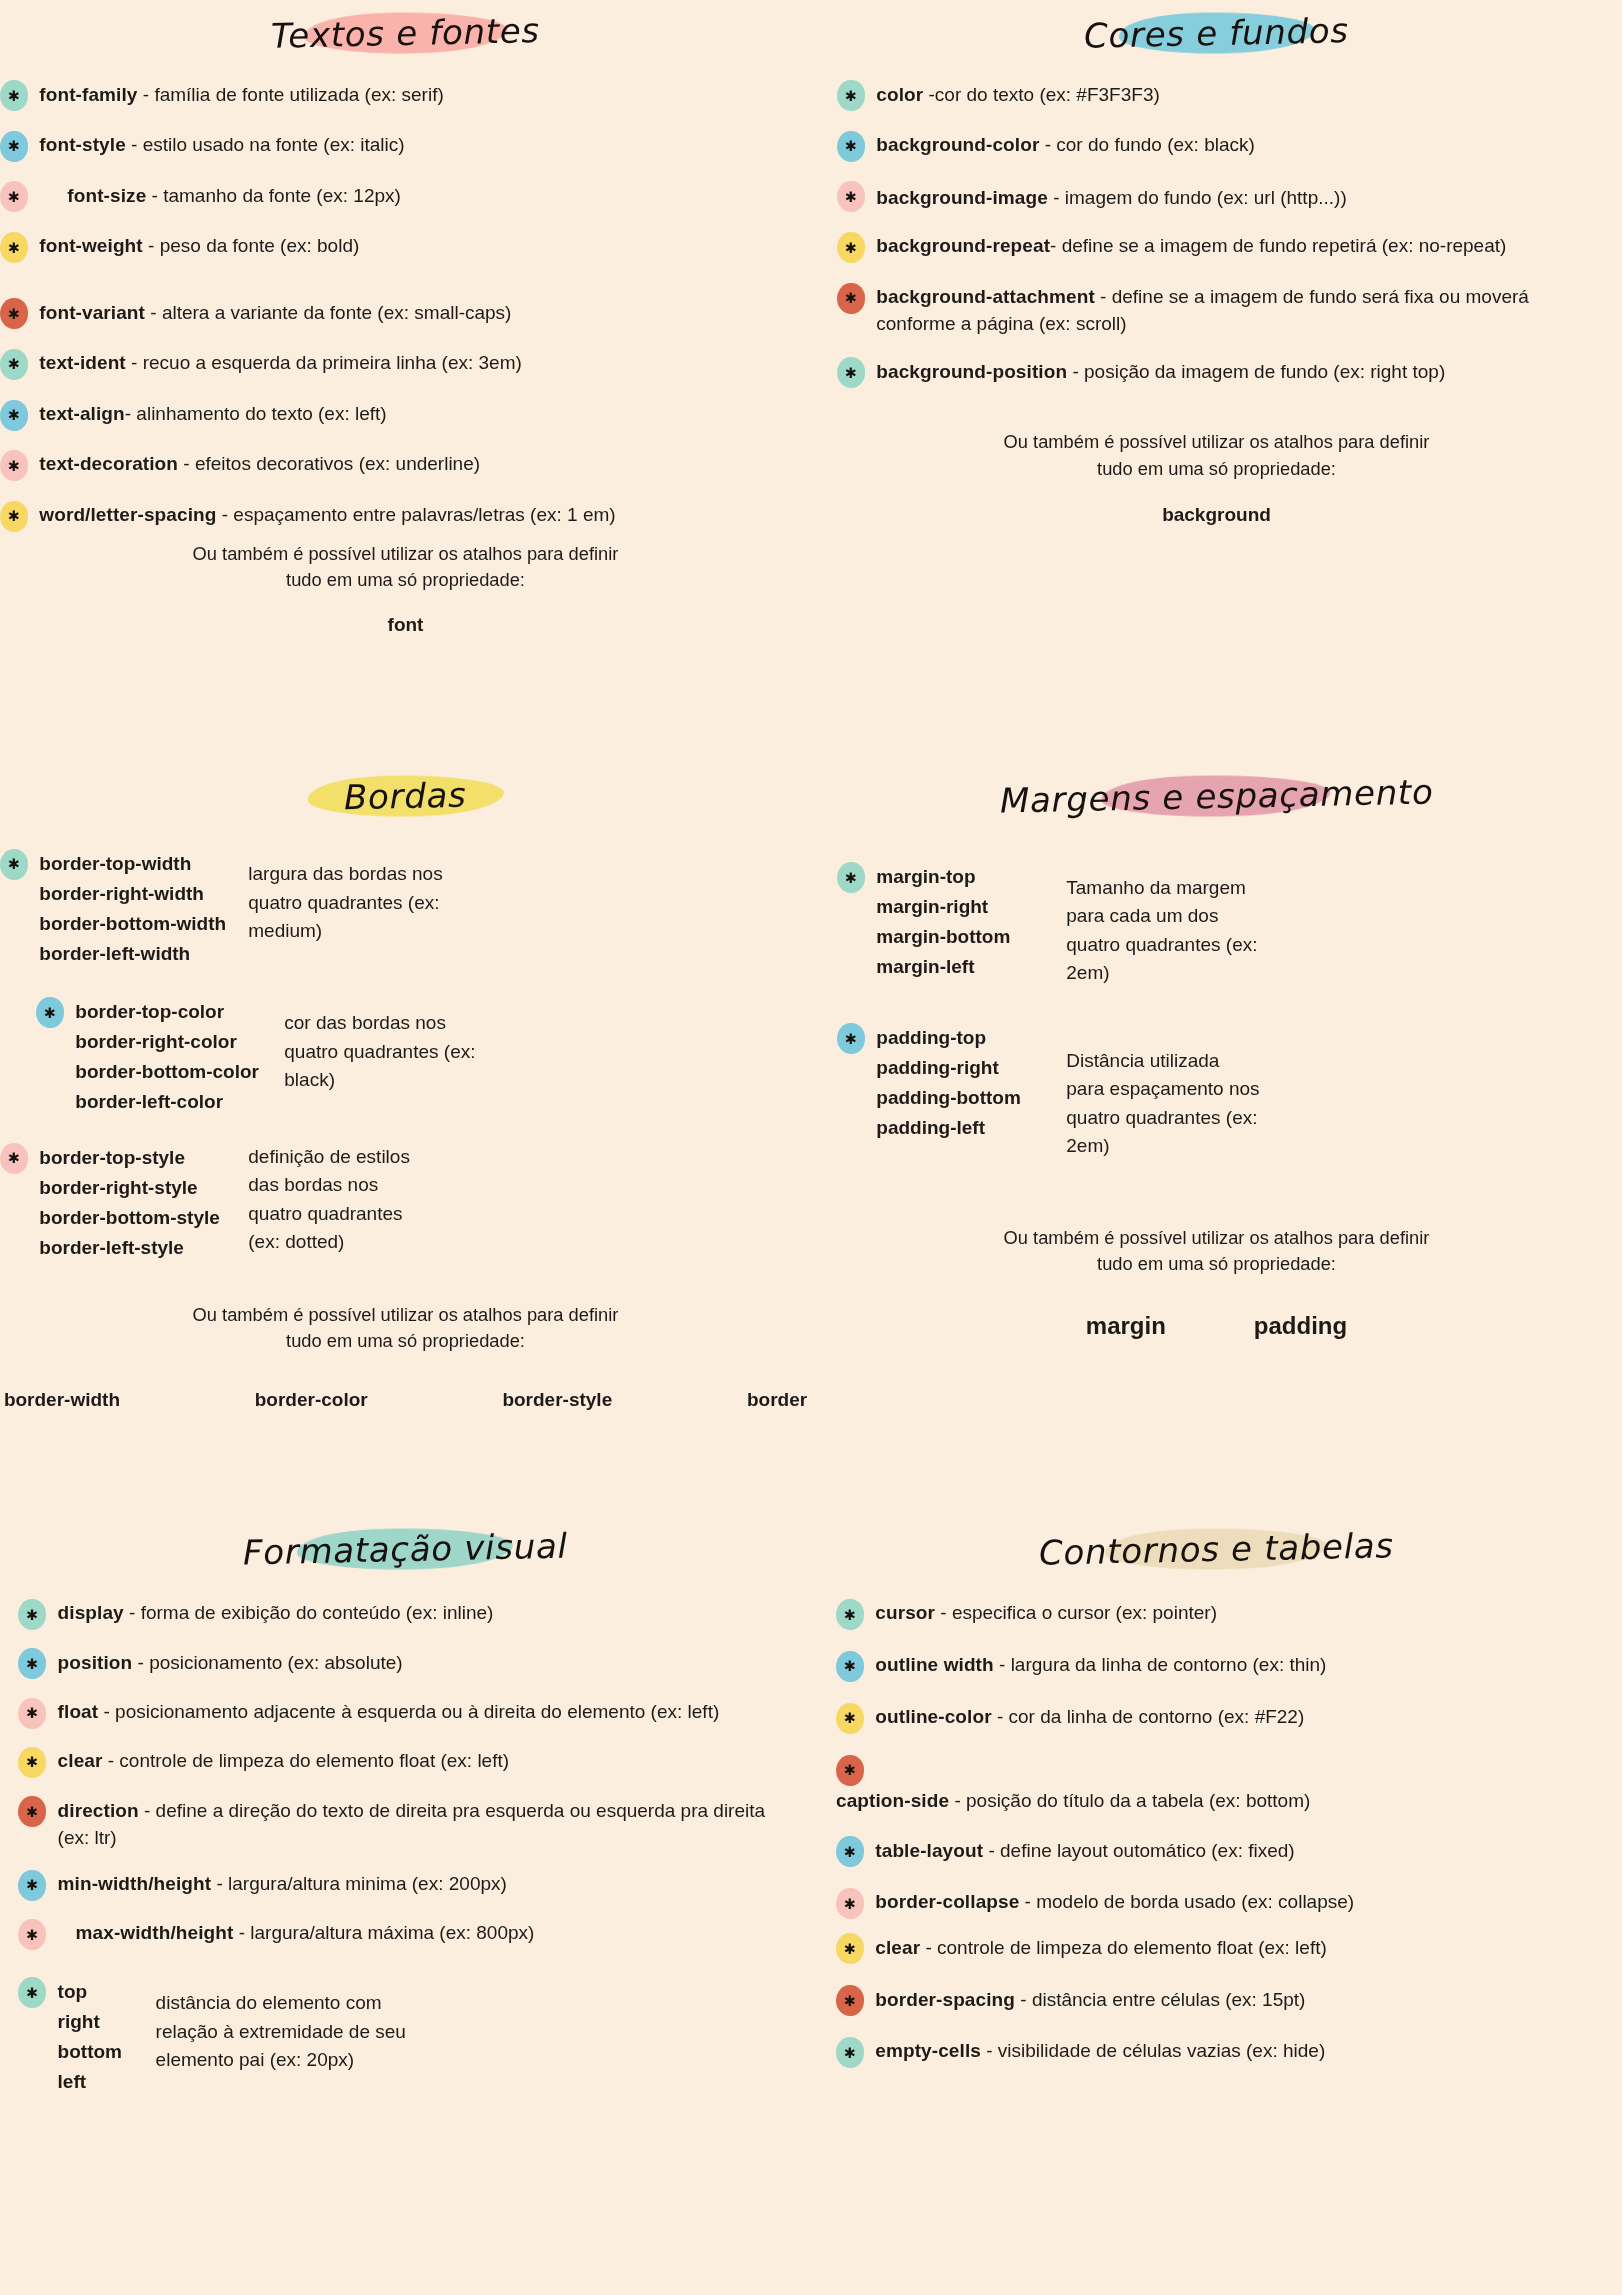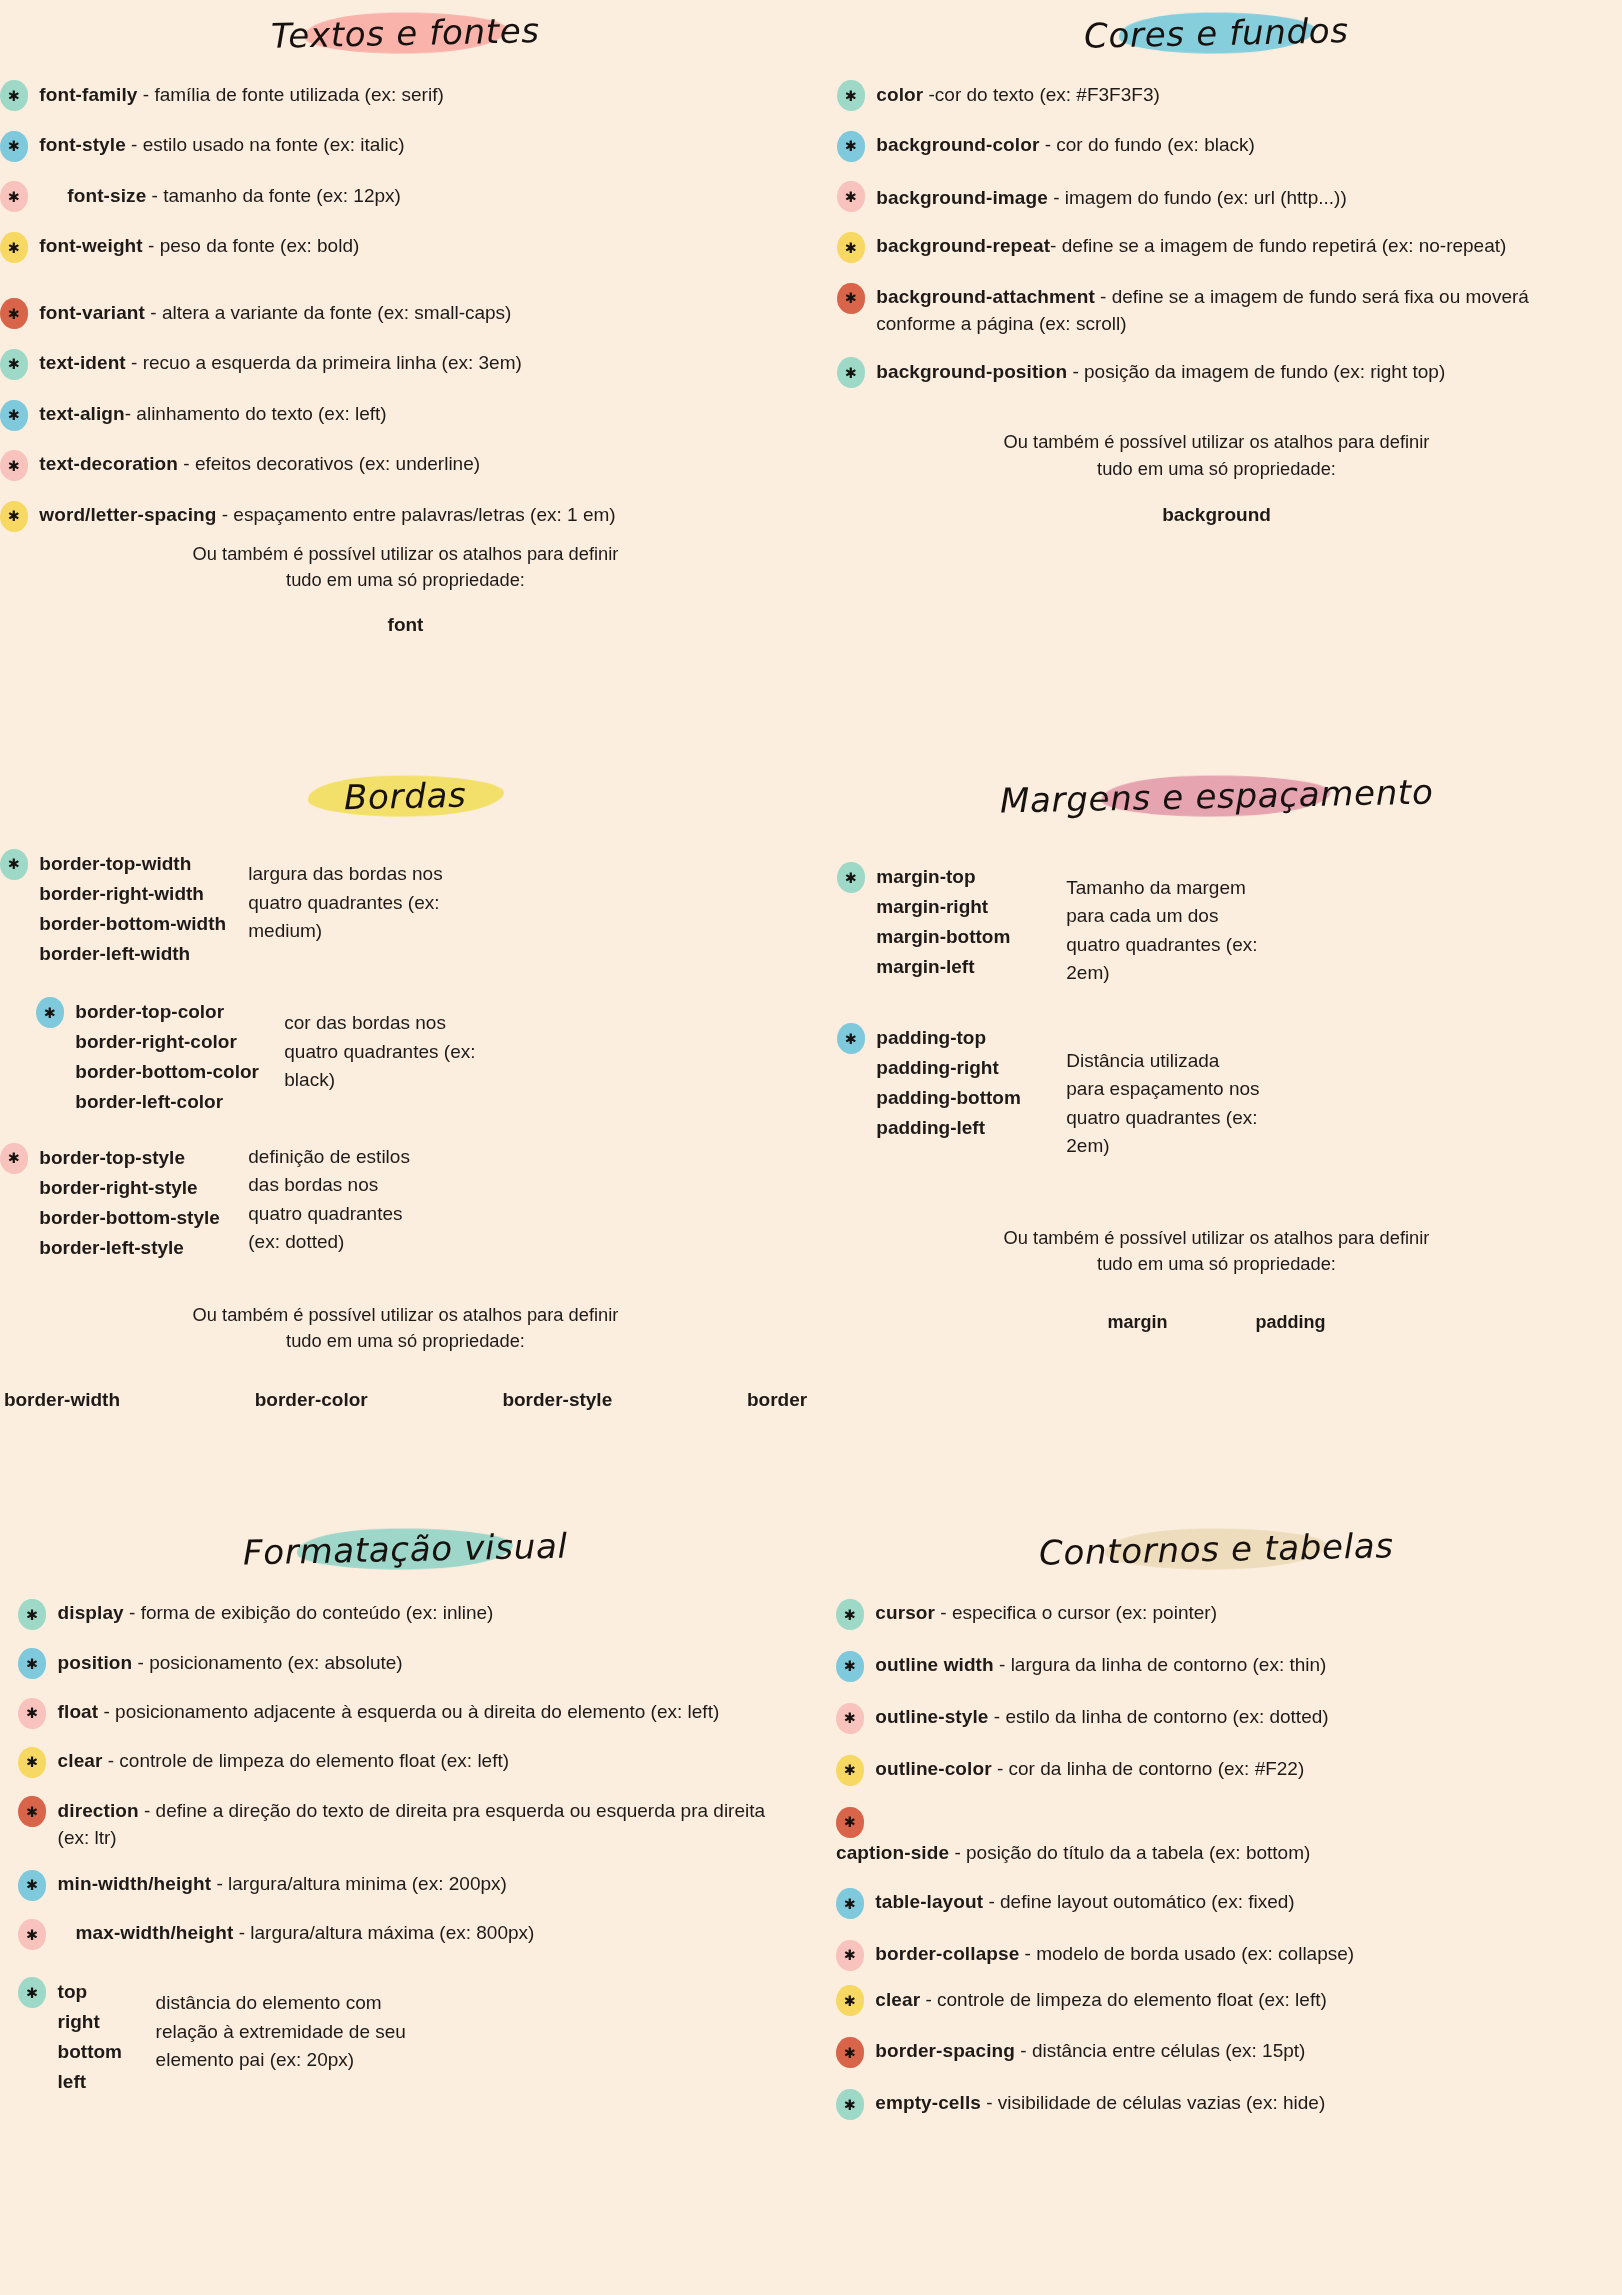--- a/index.html
+++ b/index.html
@@ -135,21 +135,21 @@
     display: flex;
     justify-content: space-between;
     font-weight: 700;
     font-size: 19px;
   }
   .shortcut-pair {
     display: flex;
     justify-content: center;
     gap: 88px;
     font-weight: 700;
-    font-size: 18px;
+    font-size: 24px;
   }
 
   
   .sec { position: absolute; }
 </style>
 </head>
 <body>
 
 <div class="page">
 
@@ -392,24 +392,20 @@
     <ul class="props" style="margin-top:25px; padding-left:25px; padding-right:19.6px;">
       <li class="prop" style="margin-bottom:19.6px;">
         <span class="dot" style="background:#9ed9c8;"></span>
         <span class="txt"><b> cursor</b><span> - especifica o cursor (ex: pointer)</span></span>
       </li>
       <li class="prop" style="margin-bottom:19.6px;">
         <span class="dot" style="background:#7fc9dd;"></span>
         <span class="txt"><b>outline width</b><span> - largura da linha de contorno (ex: thin)</span></span>
       </li>
       <li class="prop" style="margin-bottom:19.6px;">
-        <span class="dot" style="background:#f8c3bd;"></span>
-        <span class="txt"><b>outline-style</b><span> - estilo da linha de contorno (ex: dotted)</span></span>
-      </li>
-      <li class="prop" style="margin-bottom:19.6px;">
         <span class="dot" style="background:#f7d863;"></span>
         <span class="txt"><b>outline-color</b><span> - cor da linha de contorno (ex: #F22)</span></span>
       </li>
       <li class="prop" style="margin-bottom:19.6px;flex-direction:column;">
         <span class="dot" style="background:#d8654a;"></span>
         <span class="txt"><b>caption-side</b><span> - posição do título da a tabela (ex: bottom)</span></span>
       </li>
       <li class="prop" style="margin-bottom:19.6px;">
         <span class="dot" style="background:#7fc9dd;"></span>
         <span class="txt"><b>table-layout</b><span> - define layout outomático (ex: fixed)</span></span>

